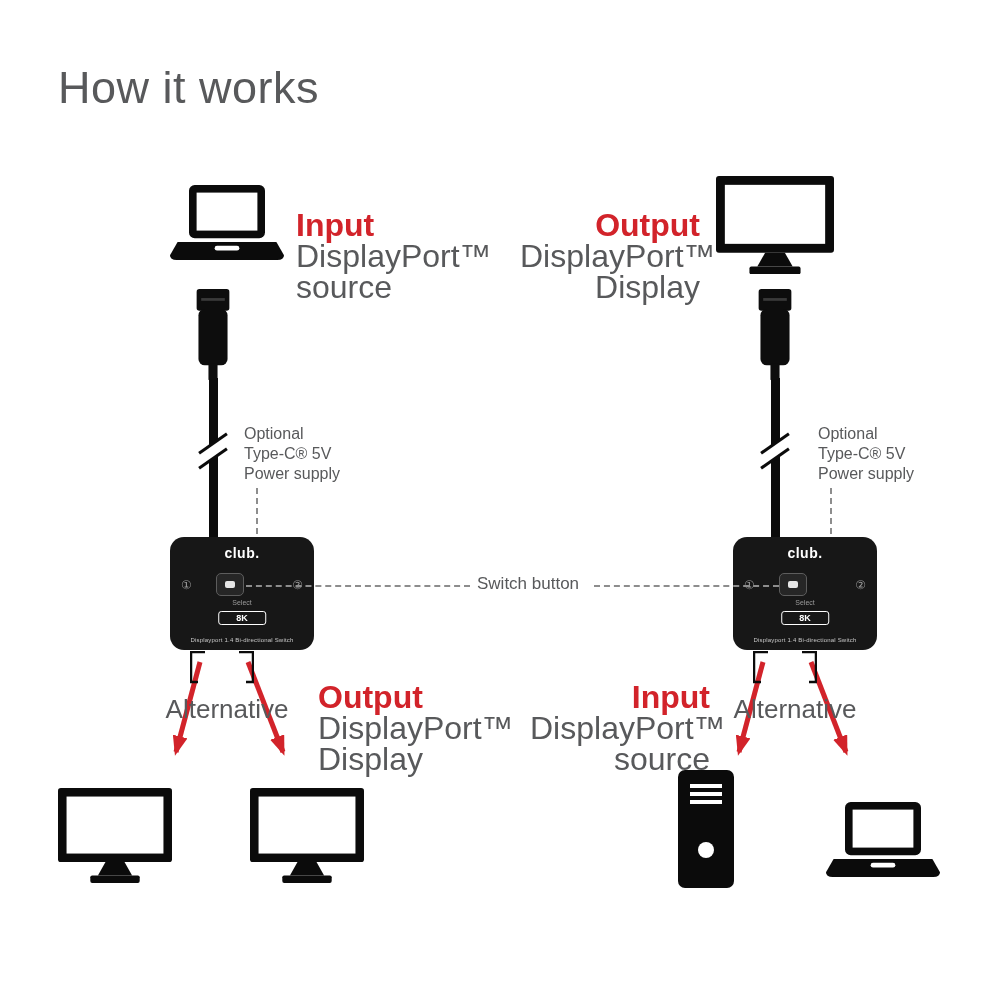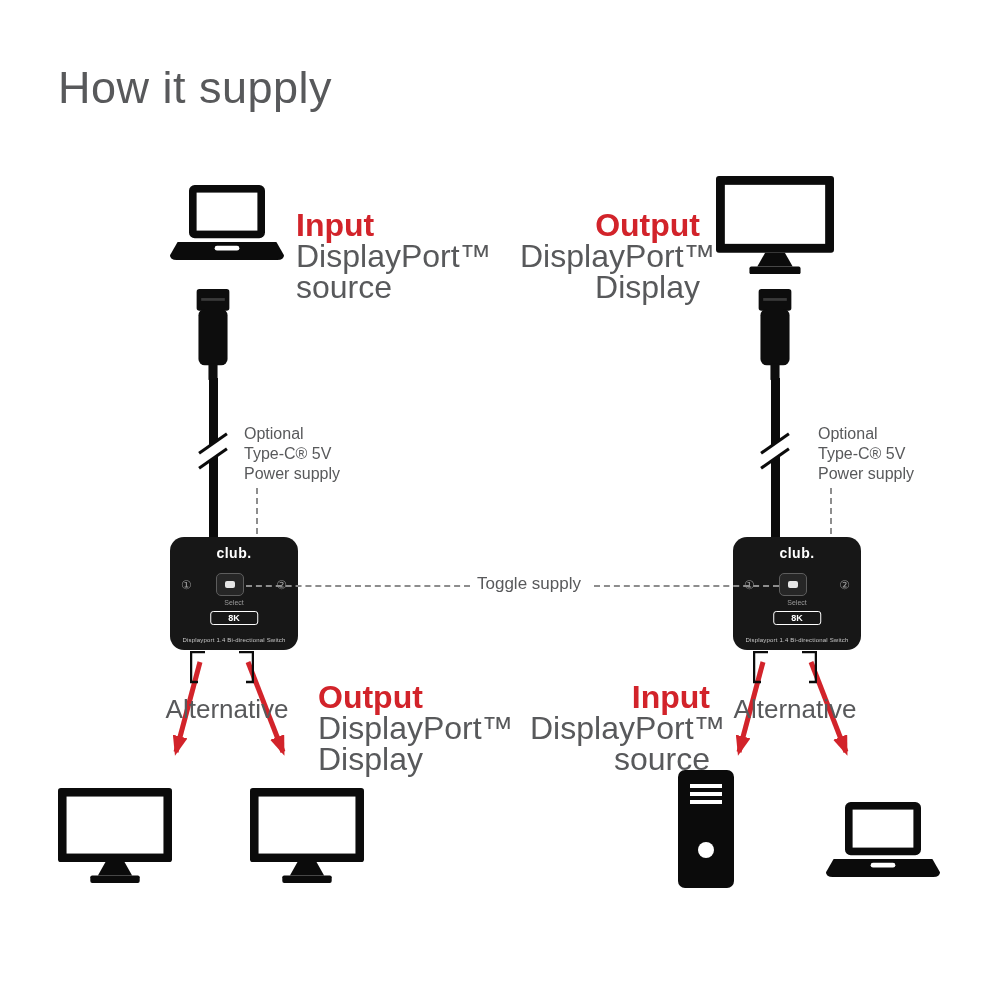--- a/index.html
+++ b/index.html
@@ -28,38 +28,38 @@
   .vdash{position:absolute;width:0;height:46px;border-left:2px dashed var(--dash);}
   .hdash{position:absolute;height:0;border-top:2px dashed var(--dash);z-index:6;}
   .cable{position:absolute;width:9px;background:var(--ink);}
   
   .break{position:absolute;width:36px;height:30px;z-index:2;}
   .break .gap{position:absolute;left:2px;top:9px;width:32px;height:12px;background:#fff;transform:rotate(-35deg);}
   .break .stroke{position:absolute;left:1px;width:34px;height:3px;background:var(--ink);transform:rotate(-35deg);}
   .break .s1{top:6px;}
   .break .s2{top:21px;}
   
-  .device{position:absolute;width:128px;height:113px;background:#171717;border-radius:14px;z-index:3;}
+  .device{position:absolute;width:144px;height:113px;background:#171717;border-radius:14px;z-index:3;}
   .device .brand{position:absolute;top:8px;left:0;right:0;text-align:center;color:#fff;font-size:14px;font-weight:700;letter-spacing:.5px;}
   .device .port{position:absolute;top:41px;color:#9a9a9a;font-size:12px;line-height:14px;}
   .device .port-l{left:11px;}
   .device .port-r{right:11px;}
   .device .btn{position:absolute;left:46px;top:36px;width:28px;height:23px;background:#262626;border:1px solid #5d5d5d;border-radius:5px;box-sizing:border-box;}
   .device .led{position:absolute;left:8px;top:7px;width:10px;height:7px;background:#e6e6e6;border-radius:2px;}
   .device .select-label{position:absolute;top:62px;left:0;right:0;text-align:center;font-size:7px;color:#9a9a9a;}
   .device .badge{position:absolute;top:74px;left:50%;transform:translateX(-50%);border:1.5px solid #fff;border-radius:3px;color:#fff;font-size:9px;font-weight:700;line-height:12px;padding:0 17px;text-align:right;}
   .device .model{position:absolute;bottom:7px;left:0;right:0;text-align:center;font-size:6px;color:#c9c9c9;white-space:nowrap;letter-spacing:.2px;}
   .bracket{position:absolute;z-index:2;}
 </style>
 </head>
 <body>
 
 <div class="stage">
 
-  <h1 class="title">How it supply</h1>
+  <h1 class="title">How it works</h1>
 
   <div class="icon" style="left:170px;top:185px;width:114px;">
     <svg viewBox="0 0 120 84">
       <rect x="20" y="0" width="80" height="56" rx="6" fill="#0b0b0b"></rect>
       <rect x="28" y="8" width="64" height="40" fill="#ffffff"></rect>
       <path d="M8 60 L112 60 L120 74 Q120 79 113 79 L7 79 Q0 79 0 74 Z" fill="#0b0b0b"></path>
       <rect x="47" y="64" width="26" height="5" rx="2.5" fill="#ffffff"></rect>
     </svg>
   </div>
 
@@ -145,21 +145,21 @@
   <div class="icon" style="left:250px;top:788px;width:114px;">
     <svg viewBox="0 0 120 100">
       <rect x="0" y="0" width="120" height="78" rx="3" fill="#0b0b0b"></rect>
       <rect x="9" y="9" width="102" height="60" fill="#ffffff"></rect>
       <polygon points="50,78 70,78 78,92 42,92" fill="#0b0b0b"></polygon>
       <rect x="34" y="92" width="52" height="8" rx="2" fill="#0b0b0b"></rect>
     </svg>
   </div>
 
   <div class="hdash" style="left:246px;top:585px;width:224px;"></div>
-  <div class="toggle-label" style="left:477px;top:574px;">Toggle supply</div>
+  <div class="toggle-label" style="left:477px;top:574px;">Switch button</div>
   <div class="hdash" style="left:594px;top:585px;width:185px;"></div>
 
   <div class="icon" style="left:716px;top:176px;width:118px;">
     <svg viewBox="0 0 120 100">
       <rect x="0" y="0" width="120" height="78" rx="3" fill="#0b0b0b"></rect>
       <rect x="9" y="9" width="102" height="60" fill="#ffffff"></rect>
       <polygon points="50,78 70,78 78,92 42,92" fill="#0b0b0b"></polygon>
       <rect x="34" y="92" width="52" height="8" rx="2" fill="#0b0b0b"></rect>
     </svg>
   </div>

